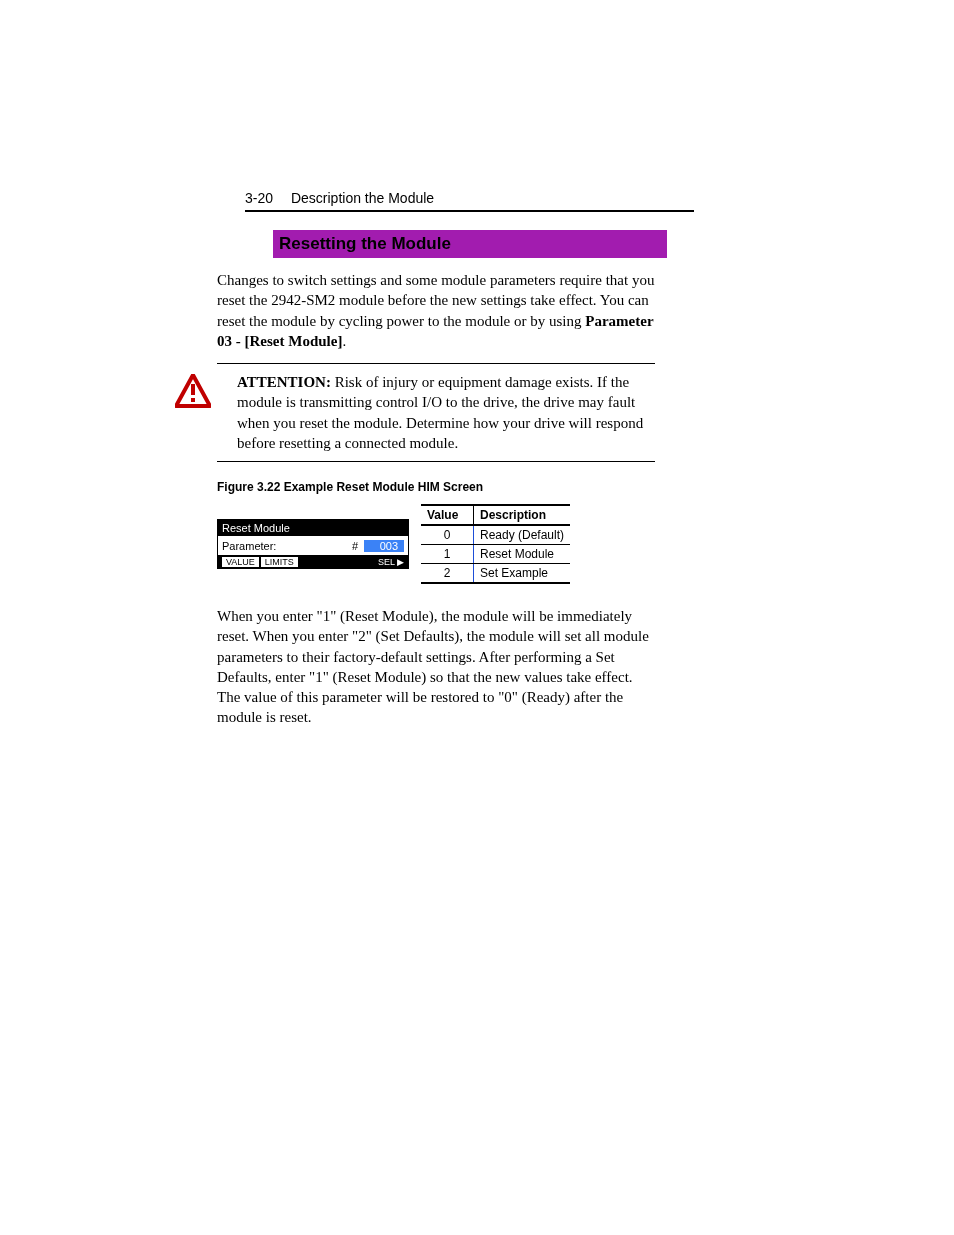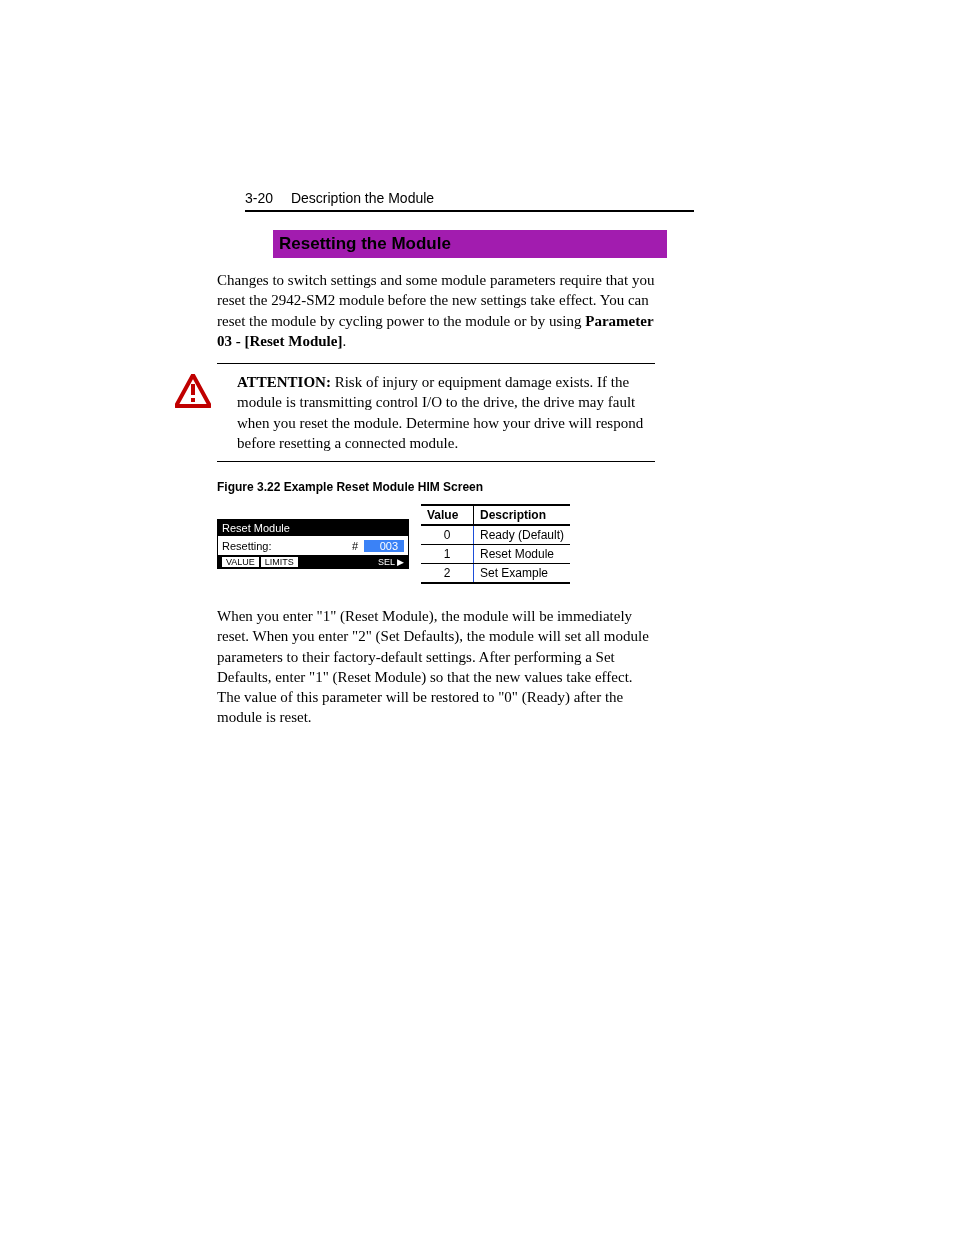--- a/index.html
+++ b/index.html
@@ -207,21 +207,21 @@
     </div>
 
 
     <div class="figure-caption">Figure 3.22    Example Reset Module HIM Screen</div>
 
     <div class="figure-row">
 
       <div class="him-screen">
         <div class="him-top">Reset Module</div>
         <div class="him-row">
-          <span class="label">Resetting:</span>
+          <span class="label">Parameter:</span>
           <span class="hash">#</span>
           <span class="valbox">003</span>
         </div>
         <div class="him-footer">
           <span class="tabs">
             <span class="tab">VALUE</span>
             <span class="tab">LIMITS</span>
           </span>
           <span>
             <span>SEL</span>

